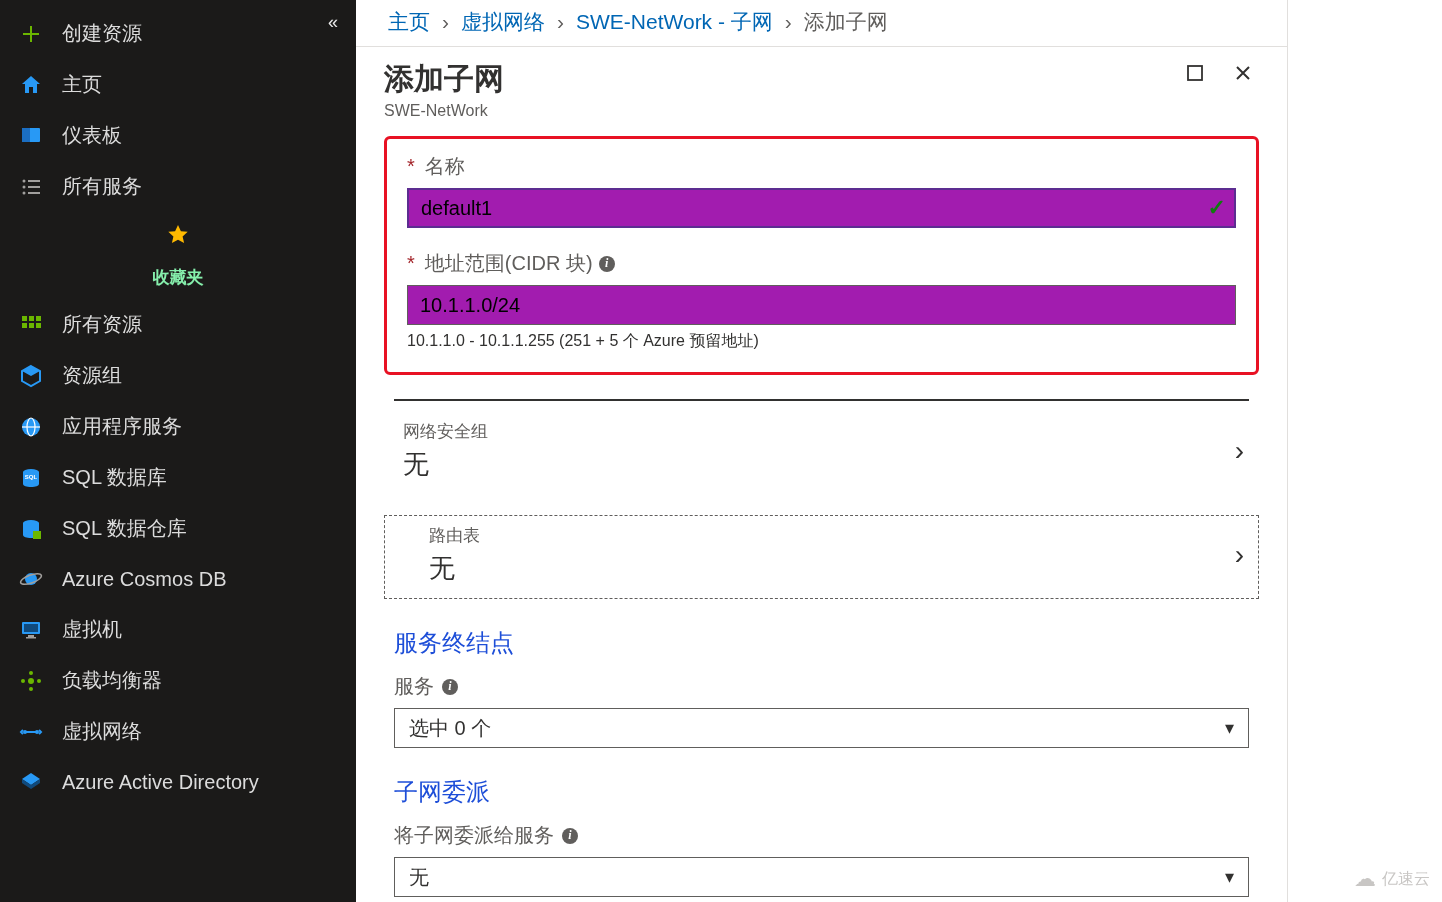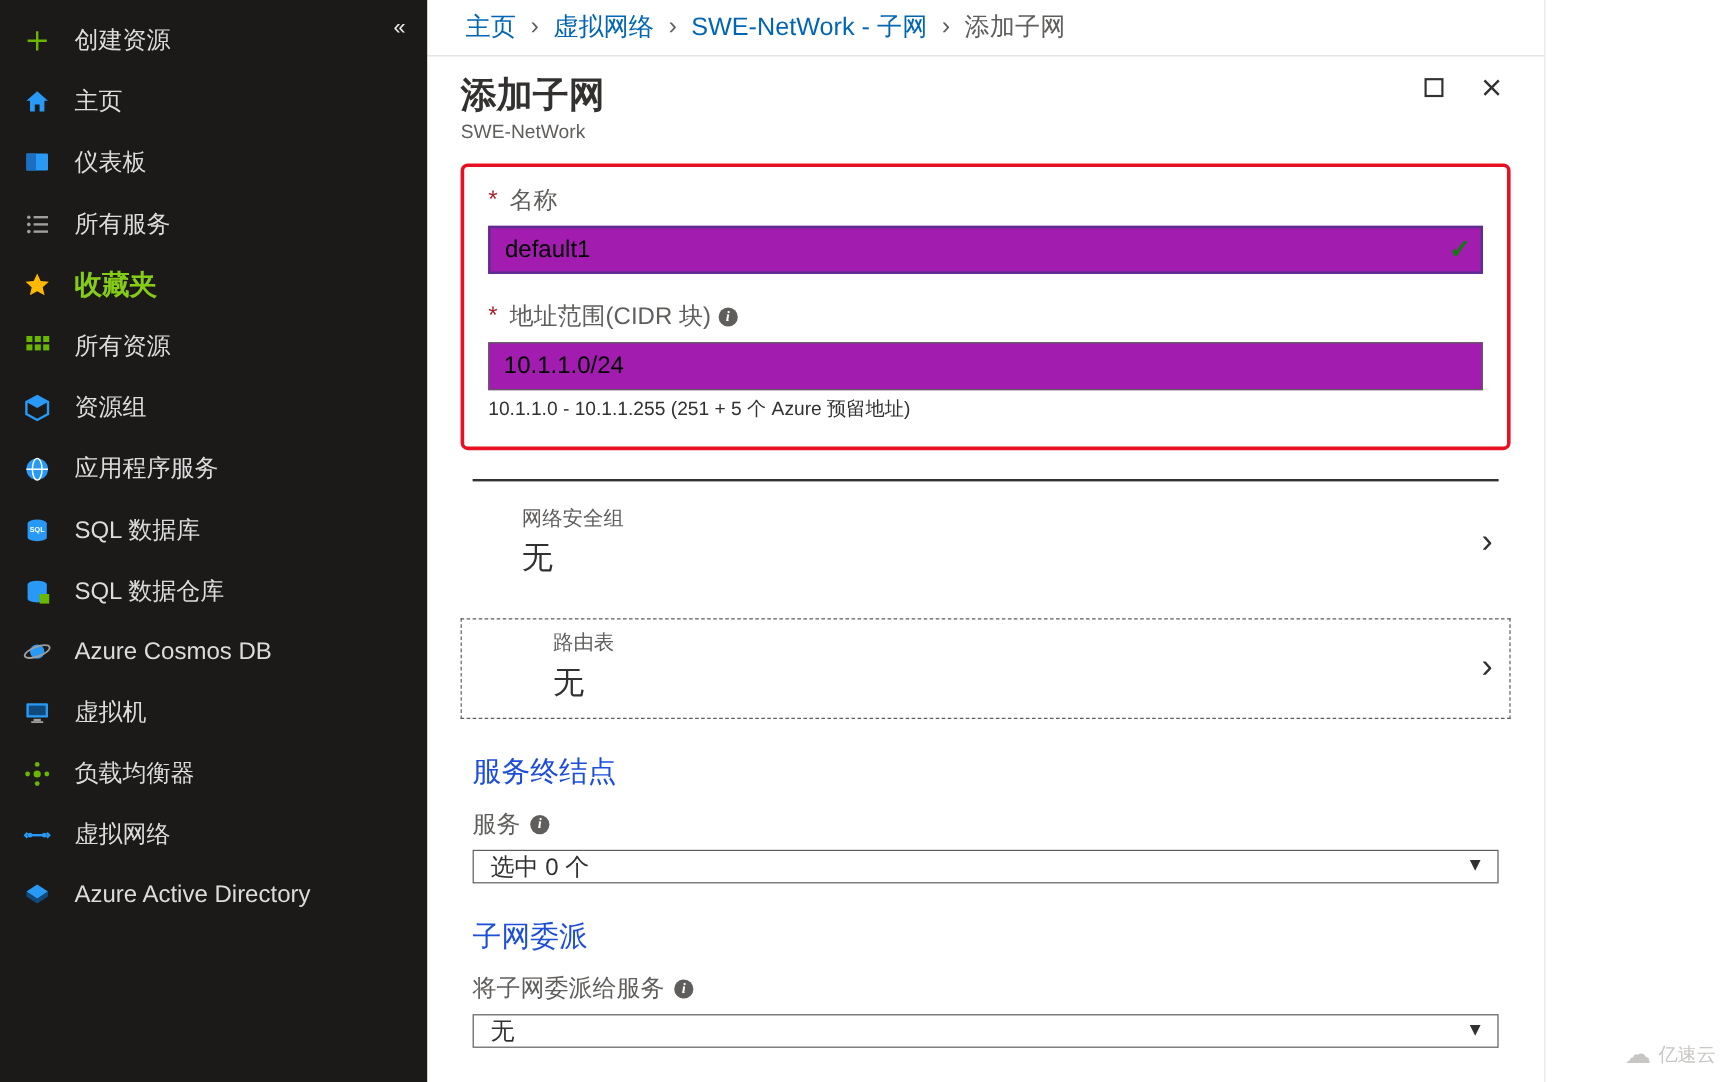--- a/index.html
+++ b/index.html
@@ -34,24 +34,25 @@
       display: flex;
       align-items: center;
       gap: 18px;
       padding: 12px 18px;
       font-size: 20px;
       font-weight: 500;
       cursor: pointer;
       white-space: nowrap;
     }
     .sidebar .fav-item {
-      font-size: 23px;
-      color: #84cc16;
+      font-size: 17px;
+      color: #86efac;
       padding: 10px 18px;
       font-weight: 600;
+      flex-direction: column;
     }
     .sidebar .icon {
       width: 26px;
       height: 26px;
       display: inline-flex;
       align-items: center;
       justify-content: center;
       flex-shrink: 0;
     }
     .sidebar .icon svg { width: 24px; height: 24px; }
@@ -171,36 +172,37 @@
 
     .picker {
       border: 1px solid transparent;
       padding: 8px 14px 12px 18px;
       display: flex;
       align-items: center;
       justify-content: space-between;
       cursor: pointer;
     }
     .picker.dotted { border: 1px dashed #605e5c; padding-left: 44px; }
-    .picker .picker-text { display: flex; flex-direction: column; gap: 4px; margin-left: 32px; }
+    .picker .picker-text { display: flex; flex-direction: column; gap: 4px; }
     .picker .picker-label { font-size: 17px; color: #605e5c; }
     .picker .picker-value { font-size: 26px; color: #323130; }
     .picker .chev { font-size: 28px; color: #323130; }
 
     .section-title { font-size: 24px; font-weight: 400; color: #1d4ed8; margin: 28px 10px 14px 10px; }
     .sub-label {
       font-size: 20px; color: #605e5c; margin: 0 10px 8px 10px;
       display: flex; align-items: center; gap: 8px;
     }
 
     .dropdown {
       margin: 0 10px;
-      height: 28px;
+      height: 40px;
       border: 1px solid #605e5c;
       display: flex;
+      align-items: center;
       justify-content: space-between;
       padding: 0 14px;
       font-size: 20px;
       cursor: pointer;
       background: #fff;
     }
     .dropdown .chev-d { font-size: 18px; color: #323130; }
   </style>
 </head>
 <body>

